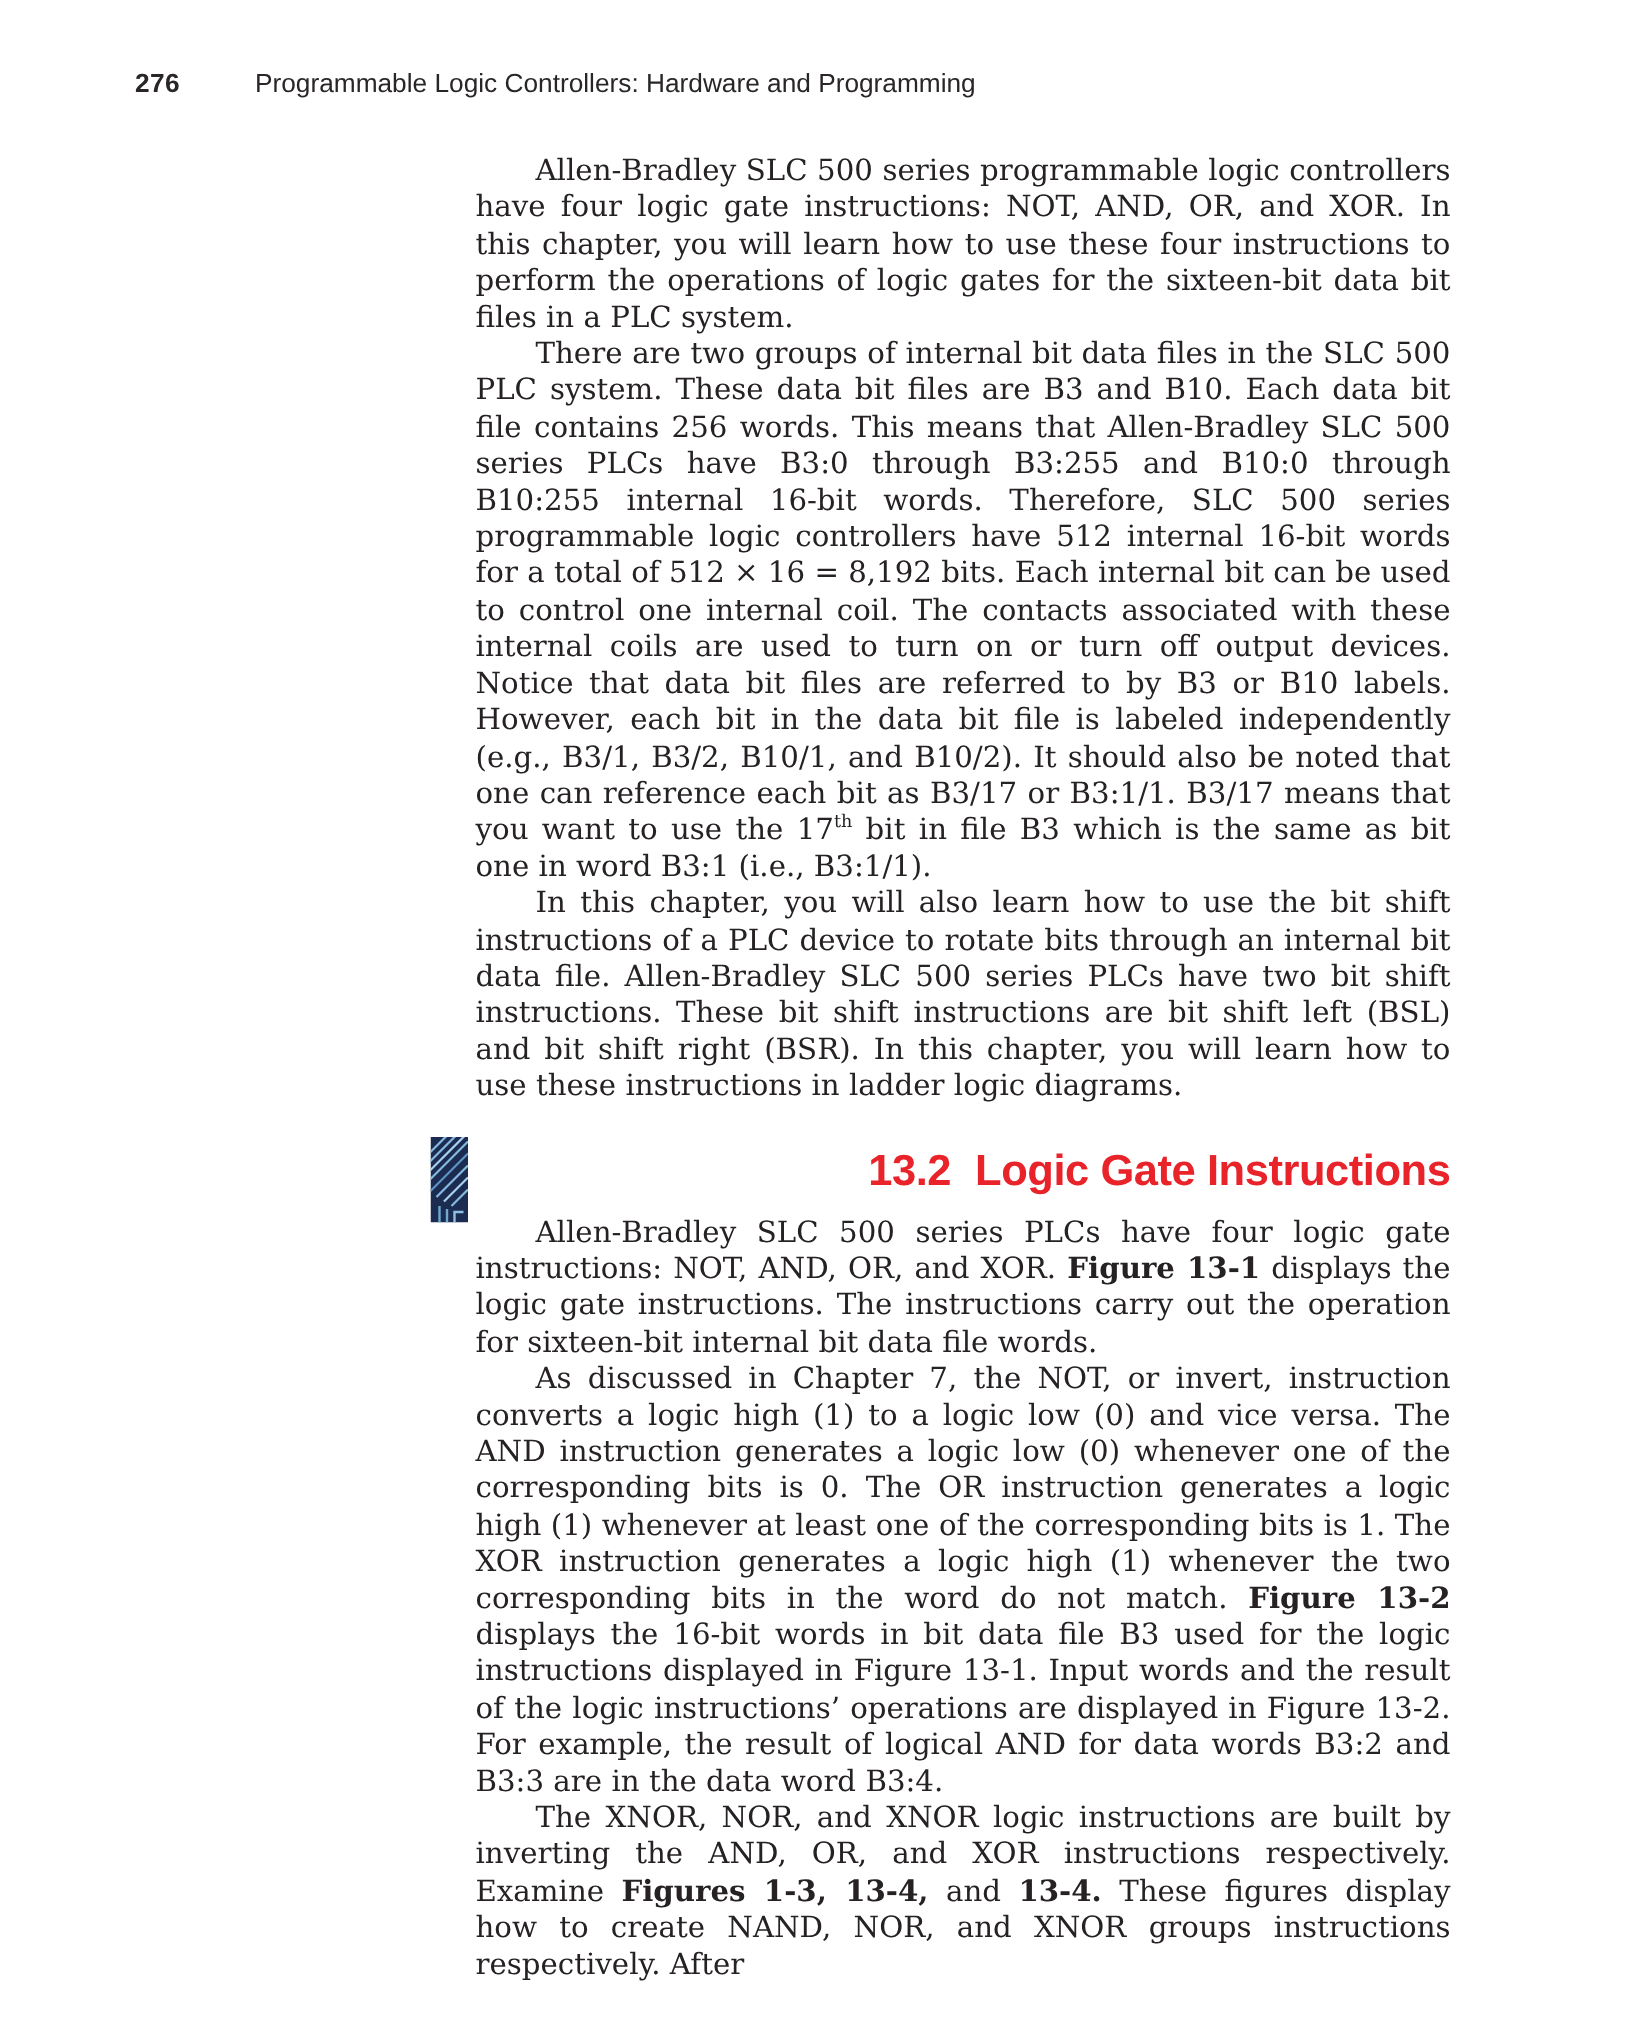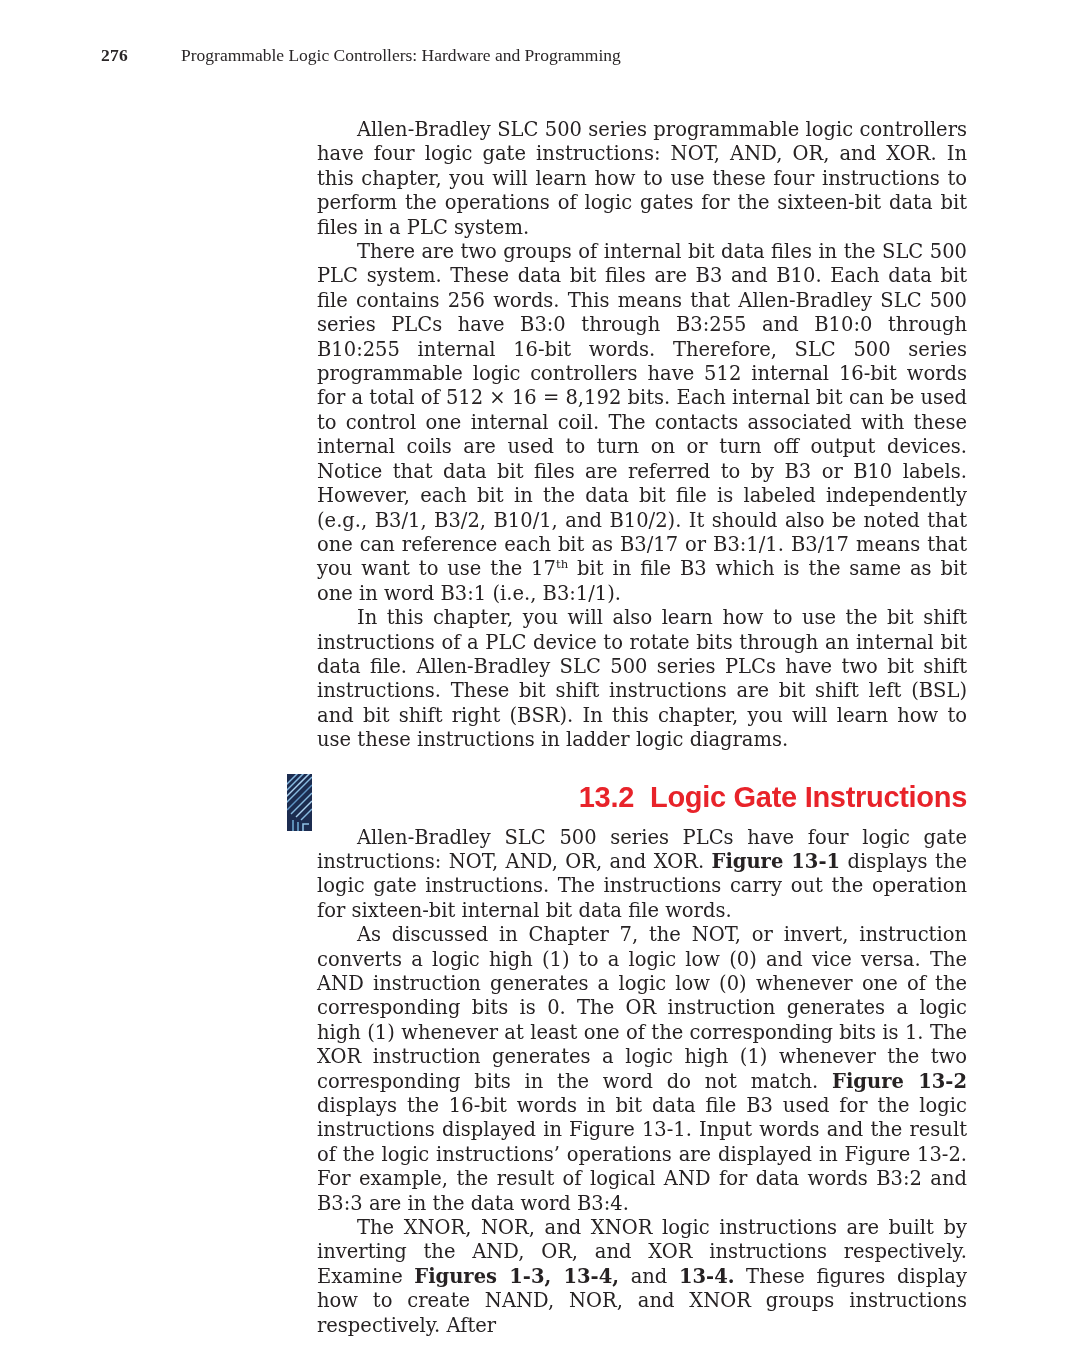--- a/index.html
+++ b/index.html
@@ -11,36 +11,35 @@
     position: relative;
     width: 1088px;
     height: 1361px;
     overflow: hidden;
     color: #262223;
   }
   .page-header {
     position: absolute;
     top: 45px;
     left: 90px;
-    font-family: Liberation Serif, serif;
+    font-family: Liberation Sans, sans-serif;
     font-size: 17.5px;
     color: #2a2627;
     white-space: nowrap;
-    margin-left: 11px;
   }
   .page-number {
     display: inline-block;
     width: 80px;
     font-weight: bold;
     letter-spacing: 0.3px;
   }
   .text-column {
     position: absolute;
     left: 317px;
-    top: 118px;
+    top: 102px;
     width: 650px;
   }
   p.body-para {
     margin: 0;
     text-align: justify;
     text-indent: 40px;
     font-family: "DejaVu Serif", serif;
     font-size: 19.5px;
     line-height: 24.4px;
     color: #262223;

